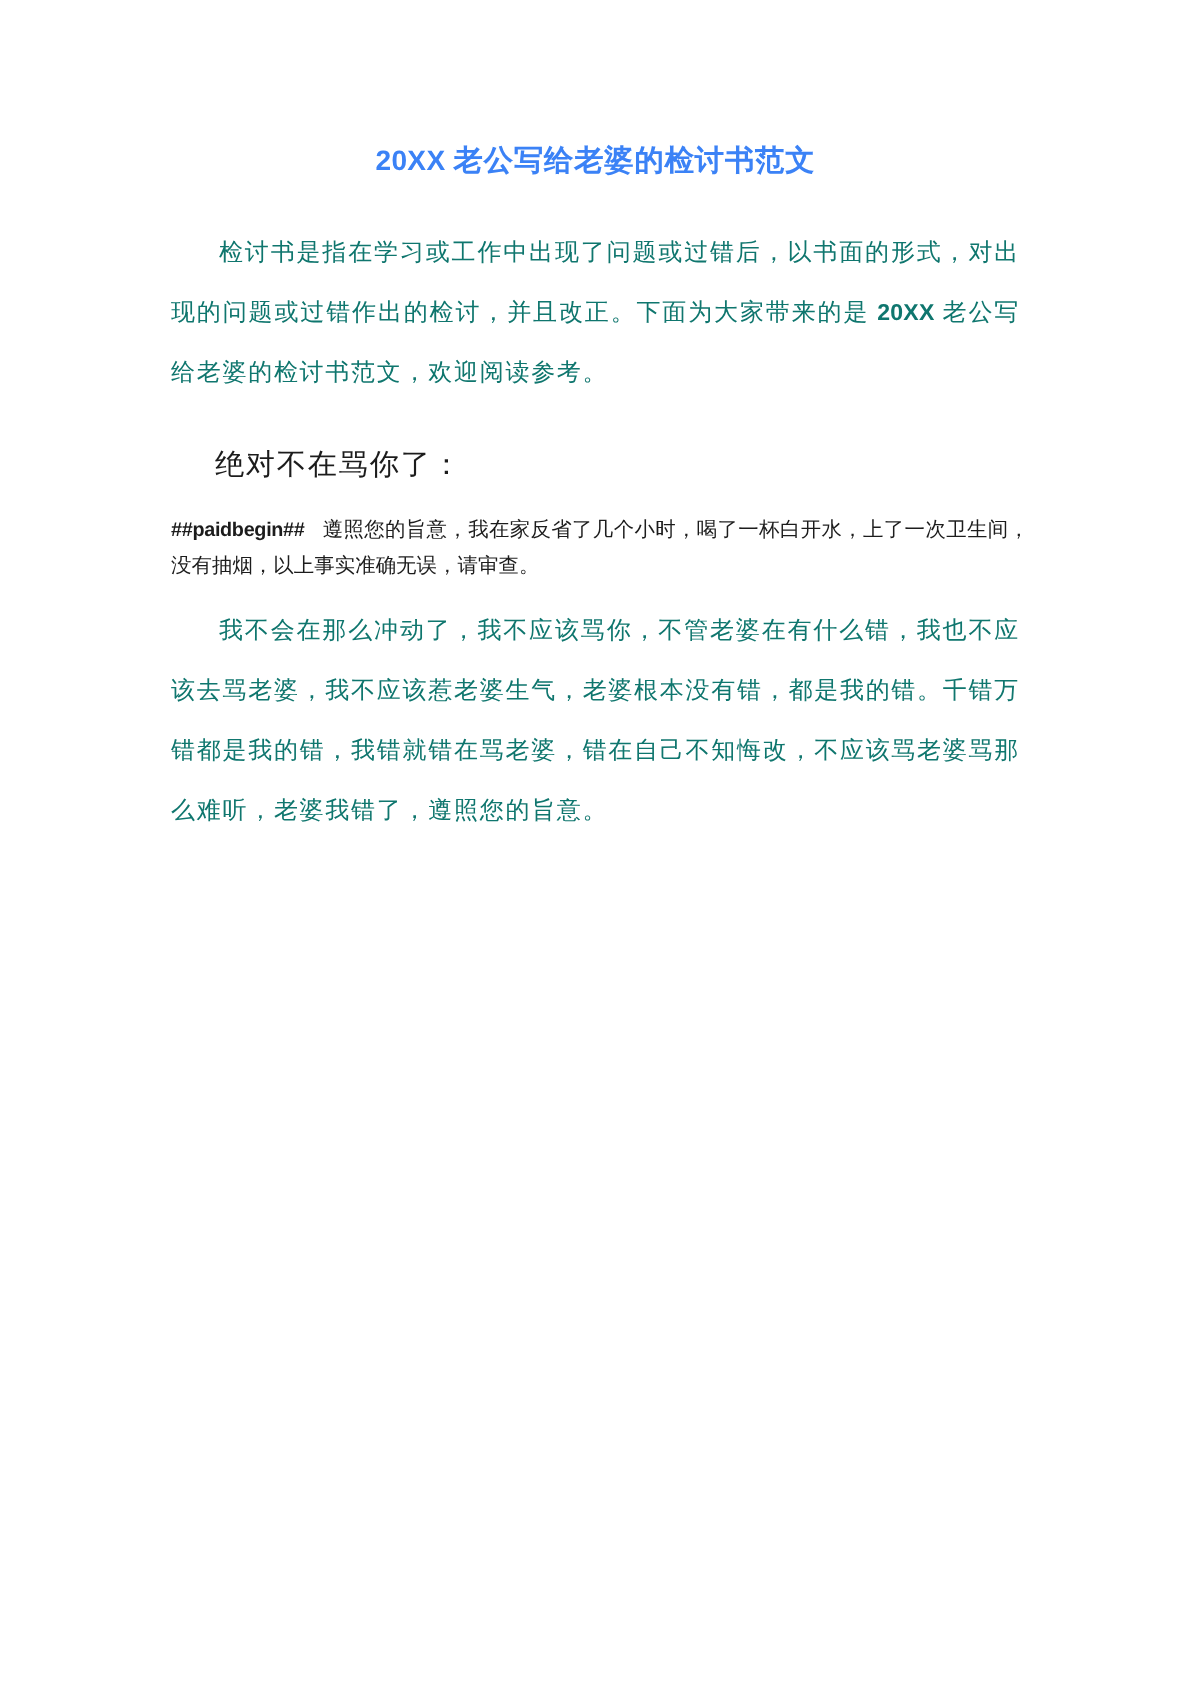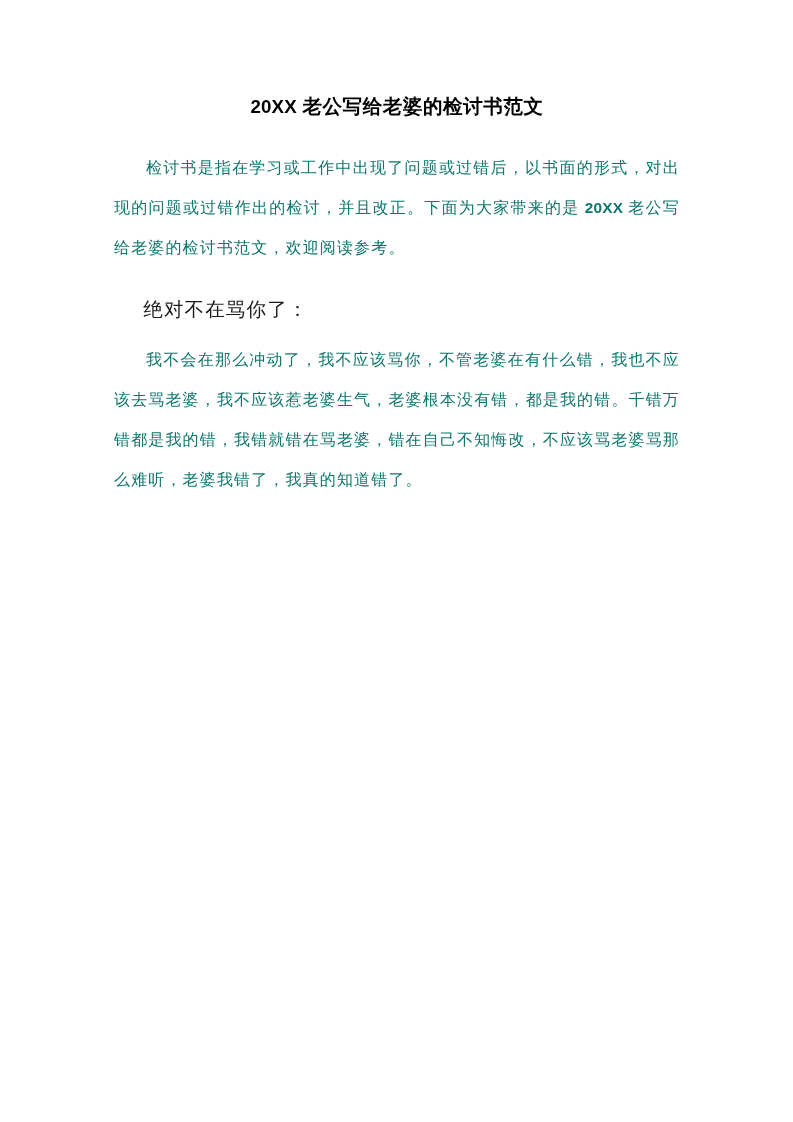--- a/index.html
+++ b/index.html
@@ -31,21 +31,21 @@
     width: 566px;
   }
 
   
   .doc-title {
     text-align: center;
     font-size: 19.5px;
     line-height: 30px;
     letter-spacing: 0.6px;
     font-weight: 700;
-    color: #000000;
+    color: #3b82f6;
     margin: 0 0 26px 0;
     white-space: pre;
   }
 
   
   .para {
     font-size: 16px;
     line-height: 40px;
     letter-spacing: 1.15px;
     text-align: justify;
@@ -114,19 +114,20 @@
 
     <h1 class="doc-title"><span class="latin">20XX</span><span> 老公写给老婆的检讨书范文</span></h1>
 
     <p class="para"><span>检讨书是指在学习或工作中出现了问题或过错后，以书面的形式，对出现的问题或过错作出的检讨，并且改正。下面为大家带来的是 </span><span class="latin">20XX</span><span> 老公写给老婆的检讨书范文，欢迎阅读参考。</span></p>
 
     <div class="spacer-sm"></div>
 
 
     <p class="salutation">绝对不在骂你了：</p>
 
+    <p class="small-block"><span class="paid-marker">##paidbegin##</span><span>遵照您的旨意，我在家反省了几个小时，喝了一杯白开水，上了一次卫生间，没有抽烟，以上事实准确无误，请审查。</span></p>
 
 
-    <p class="para">我不会在那么冲动了，我不应该骂你，不管老婆在有什么错，我也不应该去骂老婆，我不应该惹老婆生气，老婆根本没有错，都是我的错。千错万错都是我的错，我错就错在骂老婆，错在自己不知悔改，不应该骂老婆骂那么难听，老婆我错了，我真的知道错了。</p>
+    <p class="para">我不会在那么冲动了，我不应该骂你，不管老婆在有什么错，我也不应该去骂老婆，我不应该惹老婆生气，老婆根本没有错，都是我的错。千错万错都是我的错，我错就错在骂老婆，错在自己不知悔改，不应该骂老婆骂那么难听，老婆我错了，遵照您的旨意。</p>
 
 
   </div>
 </div>
 
 </body></html>

